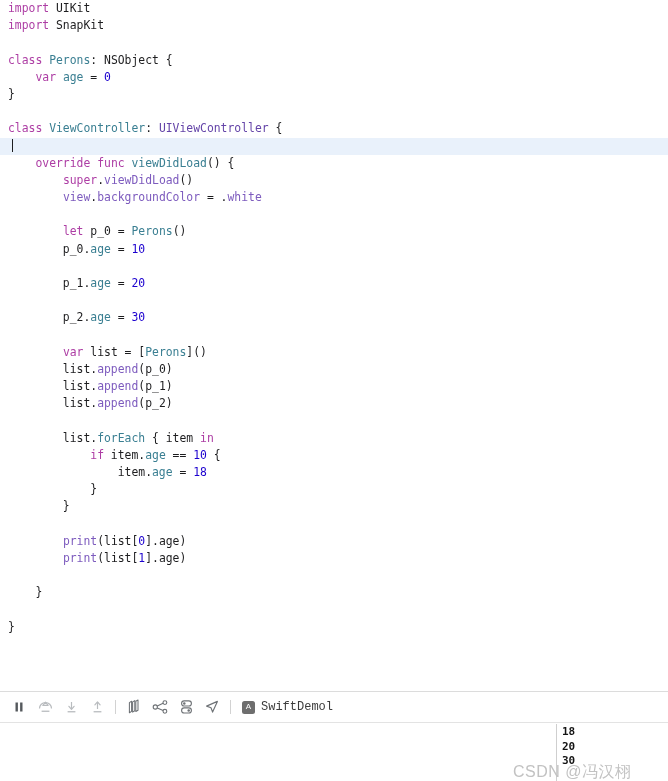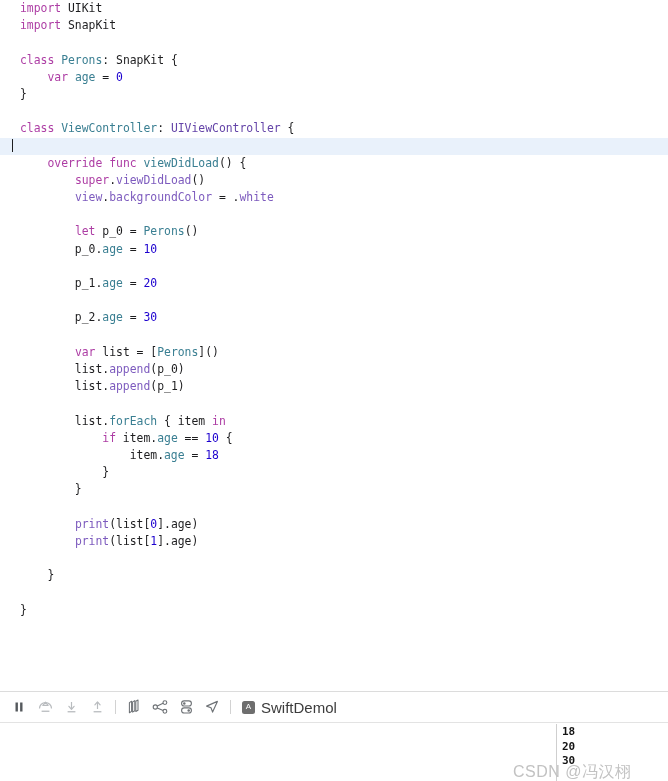--- a/index.html
+++ b/index.html
@@ -24,21 +24,21 @@
     background: #ffffff;
     overflow: hidden;
   }
   .code-line {
     position: relative;
     height: 17.2px;
     line-height: 17.2px;
     font-family: "DejaVu Sans Mono", "Liberation Mono", monospace;
     font-size: 11.4px;
     white-space: pre;
-    padding-left: 20px;
+    padding-left: 8px;
     color: #1d1d1f;
     letter-spacing: 0px;
   }
   .code-line.cursor-line {
     background: #e9f1fb;
     padding-left: 0;
   }
   .cursor-line .caret {
     display: inline-block;
     width: 1px;
@@ -101,22 +101,22 @@
     background: #6e6e6e;
     display: flex;
     align-items: center;
     justify-content: center;
     color: #ffffff;
     font-size: 8px;
     font-family: "Liberation Sans", sans-serif;
     line-height: 1;
   }
   .app-name {
-    font-family: Liberation Sans, sans-serif;
-    font-size: 15px;
+    font-family: Liberation Mono, monospace;
+    font-size: 12px;
     color: #3c3c3c;
   }
 
   
   #console-area {
     position: absolute;
     left: 0;
     top: 724px;
     width: 668px;
     height: 57px;
@@ -153,40 +153,41 @@
     margin-top: 6px;
   }
 </style>
 </head>
 <body>
 
 <div id="editor">
     <div class="code-line"><span class="kw">import</span><span class="plain"> UIKit</span></div>
     <div class="code-line"><span class="kw">import</span><span class="plain"> SnapKit</span></div>
     <div class="code-line">&nbsp;</div>
-    <div class="code-line"><span class="kw">class</span><span class="plain"> </span><span class="type">Perons</span><span class="plain">: SnapKit {</span></div>
+    <div class="code-line"><span class="kw">class</span><span class="plain"> </span><span class="type">Perons</span><span class="plain">: NSObject {</span></div>
     <div class="code-line"><span class="plain">    </span><span class="kw">var</span><span class="plain"> </span><span class="prop">age</span><span class="plain"> = </span><span class="num">0</span></div>
     <div class="code-line"><span class="plain">}</span></div>
     <div class="code-line">&nbsp;</div>
     <div class="code-line"><span class="kw">class</span><span class="plain"> </span><span class="type">ViewController</span><span class="plain">: </span><span class="systype">UIViewController</span><span class="plain"> {</span></div>
     <div class="code-line cursor-line"><span class="caret"></span></div>
     <div class="code-line"><span class="plain">    </span><span class="kw">override</span><span class="plain"> </span><span class="kw">func</span><span class="plain"> </span><span class="type">viewDidLoad</span><span class="plain">() {</span></div>
     <div class="code-line"><span class="plain">        </span><span class="kw">super</span><span class="plain">.</span><span class="meth">viewDidLoad</span><span class="plain">()</span></div>
     <div class="code-line"><span class="plain">        </span><span class="meth">view</span><span class="plain">.</span><span class="meth">backgroundColor</span><span class="plain"> = .</span><span class="meth">white</span></div>
     <div class="code-line">&nbsp;</div>
     <div class="code-line"><span class="plain">        </span><span class="kw">let</span><span class="plain"> p_0 = </span><span class="type">Perons</span><span class="plain">()</span></div>
     <div class="code-line"><span class="plain">        p_0.</span><span class="prop">age</span><span class="plain"> = </span><span class="num">10</span></div>
     <div class="code-line">&nbsp;</div>
     <div class="code-line"><span class="plain">        p_1.</span><span class="prop">age</span><span class="plain"> = </span><span class="num">20</span></div>
     <div class="code-line">&nbsp;</div>
     <div class="code-line"><span class="plain">        p_2.</span><span class="prop">age</span><span class="plain"> = </span><span class="num">30</span></div>
     <div class="code-line">&nbsp;</div>
     <div class="code-line"><span class="plain">        </span><span class="kw">var</span><span class="plain"> list = [</span><span class="type">Perons</span><span class="plain">]()</span></div>
     <div class="code-line"><span class="plain">        list.</span><span class="meth">append</span><span class="plain">(p_0)</span></div>
     <div class="code-line"><span class="plain">        list.</span><span class="meth">append</span><span class="plain">(p_1)</span></div>
+    <div class="code-line"><span class="plain">        list.</span><span class="meth">append</span><span class="plain">(p_2)</span></div>
     <div class="code-line">&nbsp;</div>
     <div class="code-line"><span class="plain">        list.</span><span class="prop">forEach</span><span class="plain"> { item </span><span class="kw">in</span></div>
     <div class="code-line"><span class="plain">            </span><span class="kw">if</span><span class="plain"> item.</span><span class="prop">age</span><span class="plain"> == </span><span class="num">10</span><span class="plain"> {</span></div>
     <div class="code-line"><span class="plain">                item.</span><span class="prop">age</span><span class="plain"> = </span><span class="num">18</span></div>
     <div class="code-line"><span class="plain">            }</span></div>
     <div class="code-line"><span class="plain">        }</span></div>
     <div class="code-line">&nbsp;</div>
     <div class="code-line"><span class="plain">        </span><span class="meth">print</span><span class="plain">(list[</span><span class="num">0</span><span class="plain">].age)</span></div>
     <div class="code-line"><span class="plain">        </span><span class="meth">print</span><span class="plain">(list[</span><span class="num">1</span><span class="plain">].age)</span></div>
     <div class="code-line">&nbsp;</div>

